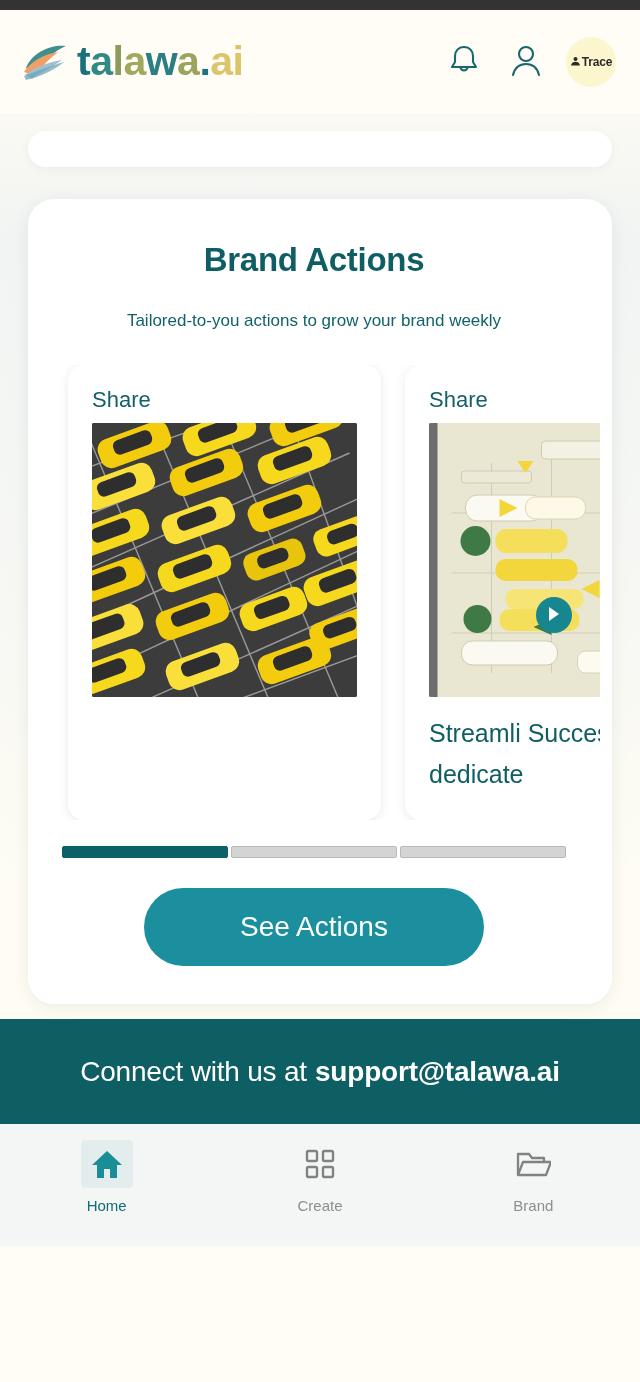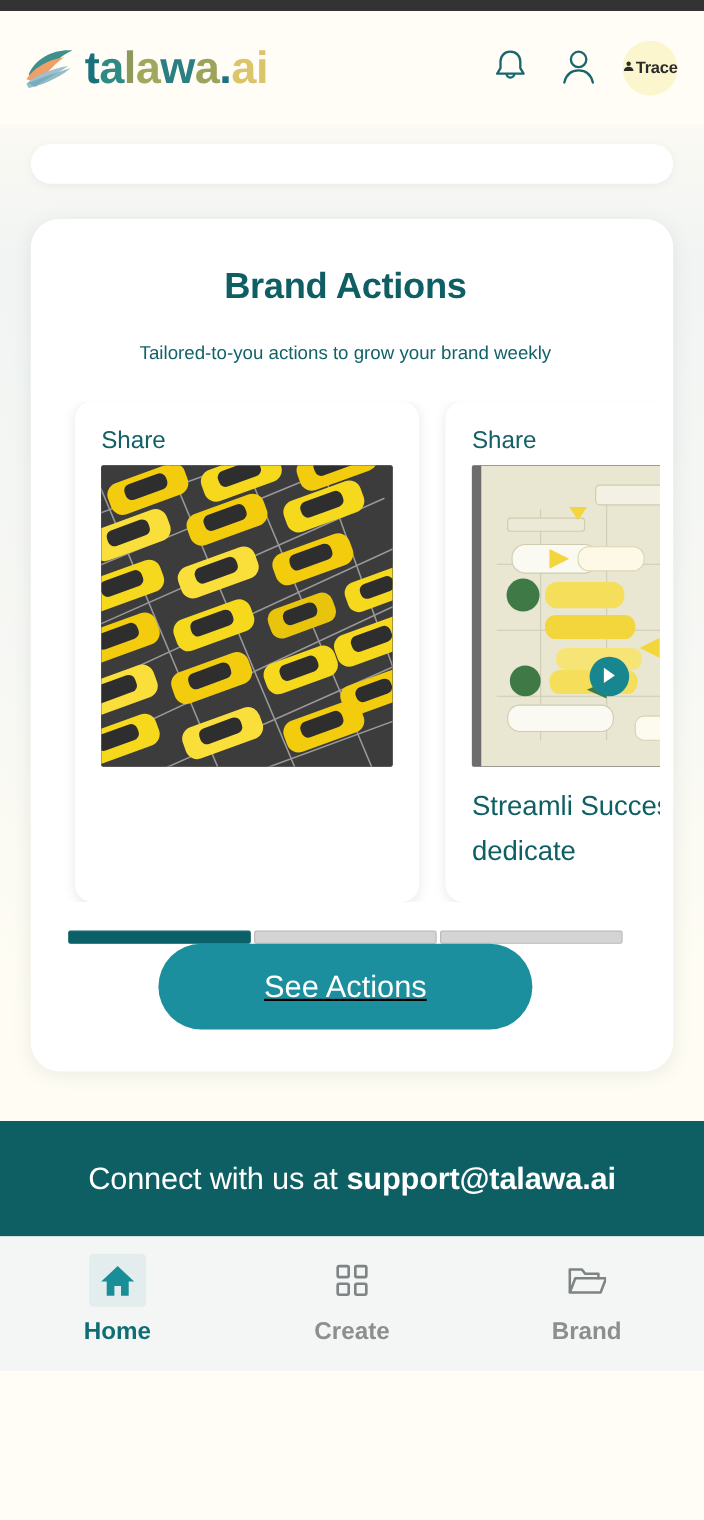--- a/index.html
+++ b/index.html
@@ -91,21 +91,21 @@
     border-radius: 50%;
     background: #fcf6cf;
     display: flex;
     align-items: center;
     justify-content: center;
     gap: 1px;
     cursor: pointer;
     flex: 0 0 auto;
   }
   .trace-badge .trace-label {
-    font-size: 15px;
+    font-size: 12px;
     font-weight: bold;
     color: #2b2b2b;
     letter-spacing: -0.2px;
   }
 
   
   .body-scroll {
     flex: 1 1 auto;
     position: relative;
     background: linear-gradient(180deg,#fbfaf3 0%, #f1f4f3 14%, #f7f8f4 55%, #fffdf3 88%);
@@ -241,23 +241,23 @@
     border: 1px solid #b9b9b9;
     border-radius: 2px;
   }
   .progress-seg.active {
     background: #0c6067;
     border-color: #0c6067;
   }
 
   
   .see-actions-wrap {
+    margin-top: 30px;
     display: flex;
     justify-content: center;
-    text-decoration: underline;
   }
   .see-actions-btn {
     width: 340px;
     height: 78px;
     border-radius: 39px;
     background: #1c8f9e;
     color: #ffffff;
     font-size: 28px;
     border: none;
     cursor: pointer;
@@ -300,21 +300,21 @@
   }
   .nav-icon-box {
     width: 52px;
     height: 48px;
     display: flex;
     align-items: center;
     justify-content: center;
     border-radius: 4px;
   }
   .nav-item.active .nav-icon-box { background: #e4eded; }
-  .nav-label { font-size: 22px; color: #8b8f90; font-weight: bold; }
+  .nav-label { font-size: 15px; color: #8b8f90; }
   .nav-item.active .nav-label { color: #0f6d74; }
 </style>
 </head>
 <body>
 
 <div id="app">
 
   <div class="status-bar"></div>
 
   <div class="header">

